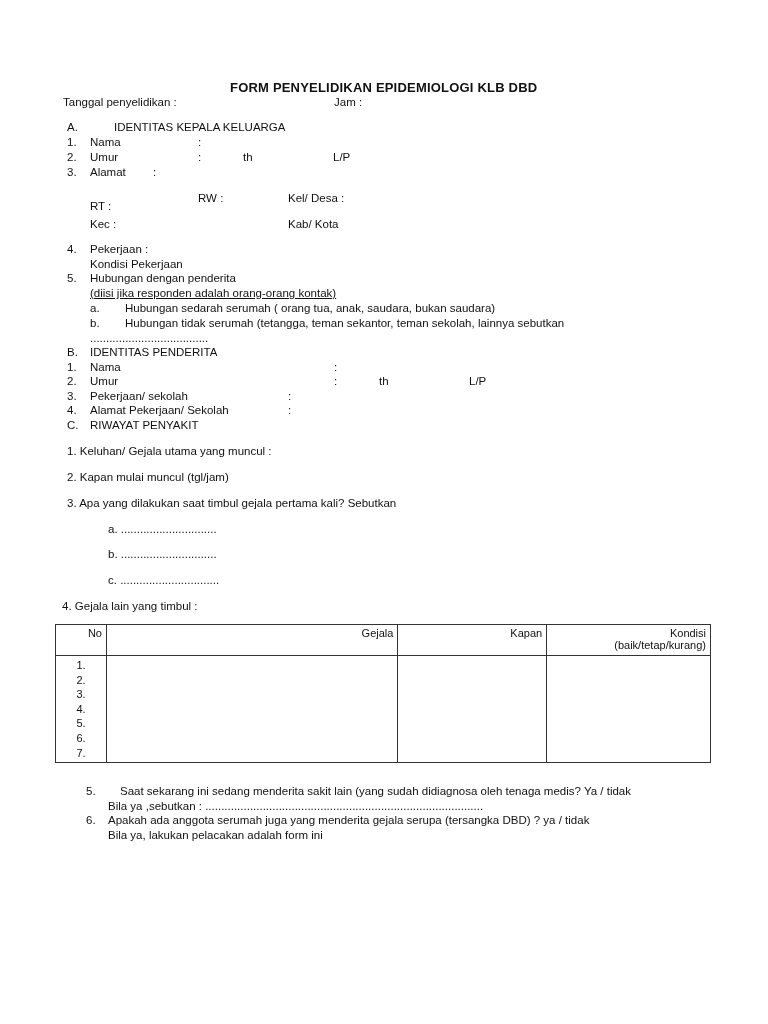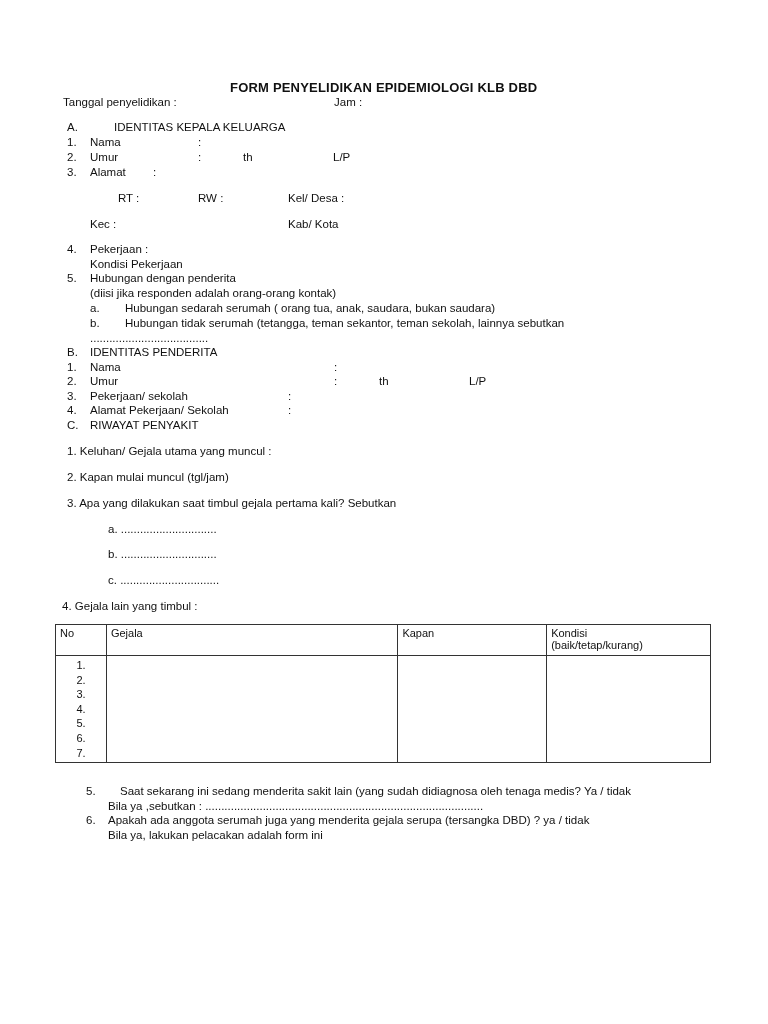--- a/index.html
+++ b/index.html
@@ -2,21 +2,21 @@
 <html><head>
 <meta charset="utf-8">
 <style>
   html, body { margin: 0; padding: 0; background: #ffffff; }
   body { width: 768px; height: 1024px; position: relative; overflow: hidden;
          font-family: "Liberation Sans", sans-serif; color: #111; font-size: 11.5px; }
   .abs { position: absolute; white-space: nowrap; }
   .title { font-size: 13px; letter-spacing: 0.2px; font-weight: bold; }
   table.gejala { position: absolute; left: 55px; top: 624px; width: 656px; border-collapse: collapse; font-size: 11px; }
   table.gejala td, table.gejala th { border: 1px solid #333; vertical-align: top; font-weight: normal; text-align: left; padding: 2px 4px; }
-  table.gejala th { height: 26px; }
+  table.gejala th { height: 26px; text-align: right; }
   .nums div { text-align: center; height: 14.6px; line-height: 14.6px; }
 </style>
 </head>
 <body>
 
 <div>
   <div class="abs title" style="left:230px;top:80px;">FORM PENYELIDIKAN EPIDEMIOLOGI KLB DBD</div>
   <div class="abs" style="left:63px;top:96px;">Tanggal penyelidikan :</div>
   <div class="abs" style="left:334px;top:96px;">Jam :</div>
 
@@ -27,32 +27,32 @@
   <div class="abs" style="left:198px;top:136px;">:</div>
   <div class="abs" style="left:67px;top:151px;">2.</div>
   <div class="abs" style="left:90px;top:151px;">Umur</div>
   <div class="abs" style="left:198px;top:151px;">:</div>
   <div class="abs" style="left:243px;top:151px;">th</div>
   <div class="abs" style="left:333px;top:151px;">L/P</div>
   <div class="abs" style="left:67px;top:166px;">3.</div>
   <div class="abs" style="left:90px;top:166px;">Alamat</div>
   <div class="abs" style="left:153px;top:166px;">:</div>
 
-  <div class="abs" style="left:90px;top:192px;margin-left:28px;">RT :</div>
+  <div class="abs" style="left:90px;top:200px;">RT :</div>
   <div class="abs" style="left:198px;top:192px;">RW :</div>
   <div class="abs" style="left:288px;top:192px;">Kel/ Desa :</div>
   <div class="abs" style="left:90px;top:218px;">Kec :</div>
   <div class="abs" style="left:288px;top:218px;">Kab/ Kota</div>
 
   <div class="abs" style="left:67px;top:243px;">4.</div>
   <div class="abs" style="left:90px;top:243px;">Pekerjaan  :</div>
   <div class="abs" style="left:90px;top:258px;">Kondisi Pekerjaan</div>
   <div class="abs" style="left:67px;top:272px;">5.</div>
   <div class="abs" style="left:90px;top:272px;">Hubungan dengan penderita</div>
-  <div class="abs" style="left:90px;top:287px;">(diisi jika responden adalah orang-orang kontak)</div>
+  <div class="abs" style="left:90px;top:287px;text-decoration:underline;">(diisi jika responden adalah orang-orang kontak)</div>
   <div class="abs" style="left:90px;top:302px;">a.</div>
   <div class="abs" style="left:125px;top:302px;">Hubungan sedarah serumah ( orang tua, anak, saudara, bukan saudara)</div>
   <div class="abs" style="left:90px;top:317px;">b.</div>
   <div class="abs" style="left:125px;top:317px;">Hubungan tidak serumah (tetangga, teman sekantor, teman sekolah, lainnya sebutkan</div>
   <div class="abs" style="left:90px;top:332px;">.....................................</div>
 
   <div class="abs" style="left:67px;top:346px;">B.</div>
   <div class="abs" style="left:90px;top:346px;">IDENTITAS PENDERITA</div>
   <div class="abs" style="left:67px;top:361px;">1.</div>
   <div class="abs" style="left:90px;top:361px;">Nama</div>

